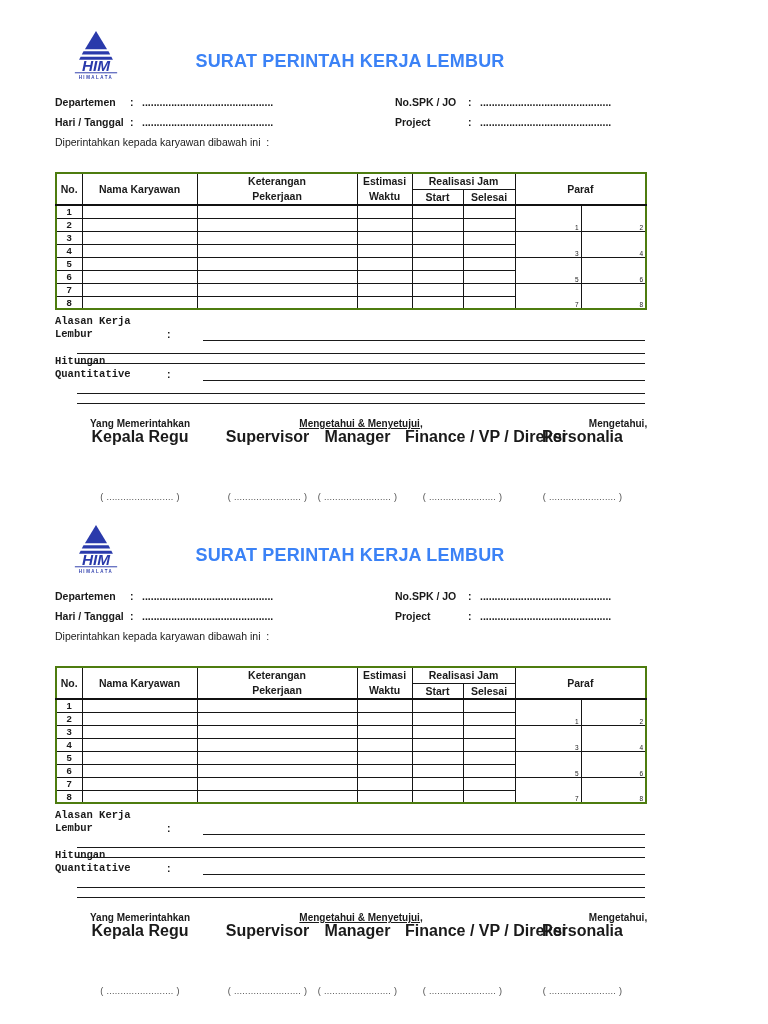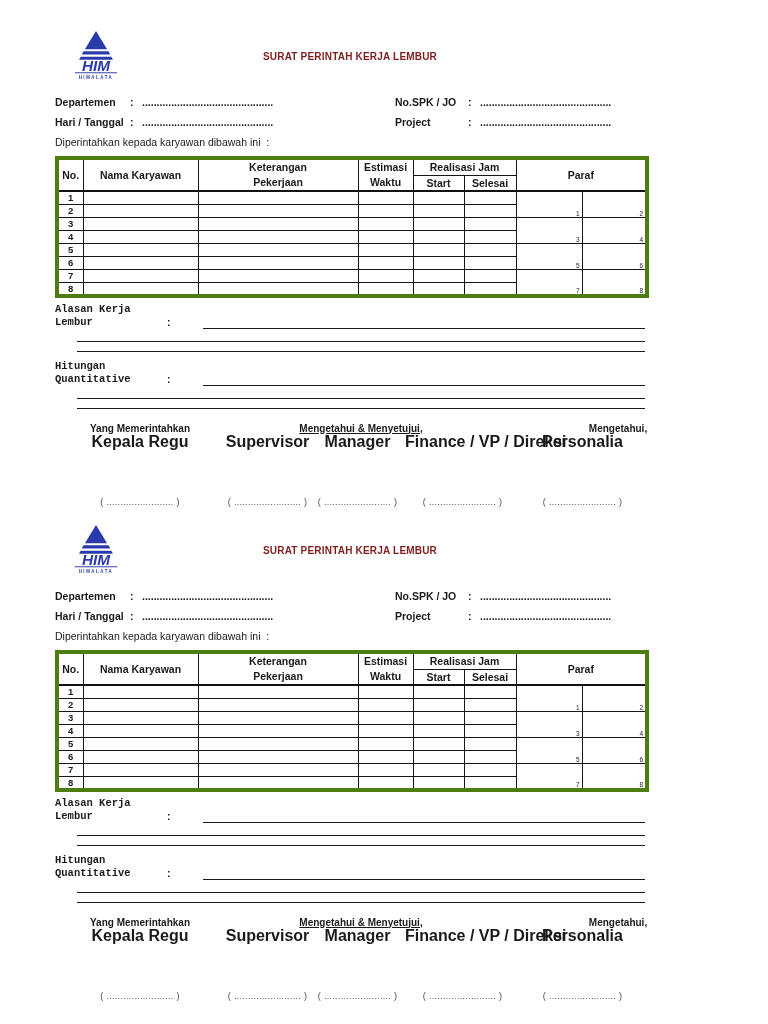--- a/index.html
+++ b/index.html
@@ -11,52 +11,52 @@
   .form { position:absolute; left:55px; width:590px; }
   #form-1 { top:30px; }
   #form-2 { top:524px; }
 
   
   .form-header { position:relative; height:52px; }
   .logo { position:absolute; left:12px; top:0; width:58px; height:50px; }
   .logo svg { width:100%; height:100%; }
   .form-title {
     position:absolute; left:0; right:0; top:21px; text-align:center;
-    font-size:10px; font-weight:bold; letter-spacing:0.2px; color:#7f1d1d;
+    font-size:18px; font-weight:bold; letter-spacing:0.2px; color:#3b82f6;
   }
 
   
   .fields { display:flex; justify-content:space-between; margin-top:6px; }
   .fields-left  { width:300px; }
   .fields-right { width:250px; }
   .field-row { display:flex; height:20px; align-items:flex-end; }
   .field-label { font-size:10.5px; font-weight:bold; }
   .fields-left  .field-label { width:75px; }
   .fields-right .field-label { width:73px; }
   .field-colon { font-size:10.5px; font-weight:bold; width:12px; }
   .field-dots  {
     font-size:10.5px; font-weight:bold; letter-spacing:0;
     max-width:132px; overflow:hidden; white-space:nowrap;
   }
 
   .instruction { margin-top:8px; font-size:10.5px; font-weight:normal; white-space:pre; }
 
   
-  table { border-collapse:collapse; width:590px; table-layout:fixed; margin-top:8px; border:4px solid #4d7c0f; }
+  table { border-collapse:collapse; width:590px; table-layout:fixed; margin-top:24px; border:2px solid #4d7c0f; }
   th, td { border:1.4px solid #161616; padding:0; }
   thead th { font-size:10.5px; font-weight:bold; line-height:14px; text-align:center; vertical-align:middle; }
   thead .h2line div { line-height:15px; }
   tbody tr:first-child td { border-top:2.3px solid #111; }
   td { height:13px; font-size:9.5px; font-weight:bold; text-align:center; vertical-align:middle; }
   .paraf-cell { position:relative; }
   .paraf-num { position:absolute; right:2px; bottom:0; font-size:6.5px; font-weight:normal; color:#222; }
 
   
   .rule-section { margin-top:18px; }
-  .rule-section.second { margin-top:21px; }
+  .rule-section.second { margin-top:4px; }
   .rule-head { display:flex; align-items:flex-end; height:13px; }
   .rh-label { font-size:10.5px; font-weight:bold; line-height:13px; width:112px;font-family:Liberation Mono, monospace; }
   .rh-colon { font-size:10.5px; font-weight:bold; line-height:13px; width:36px; }
   .rh-line  { flex:1; border-bottom:1.4px solid #1a1a1a; height:11px; }
   .full-line { height:0; border-bottom:1.4px solid #1a1a1a; margin-left:22px; }
   .full-line.l1 { margin-top:12px; }
   .full-line.l2 { margin-top:9px; }
 
   
   .sig-top { position:relative; height:13px; margin-top:13px; }

